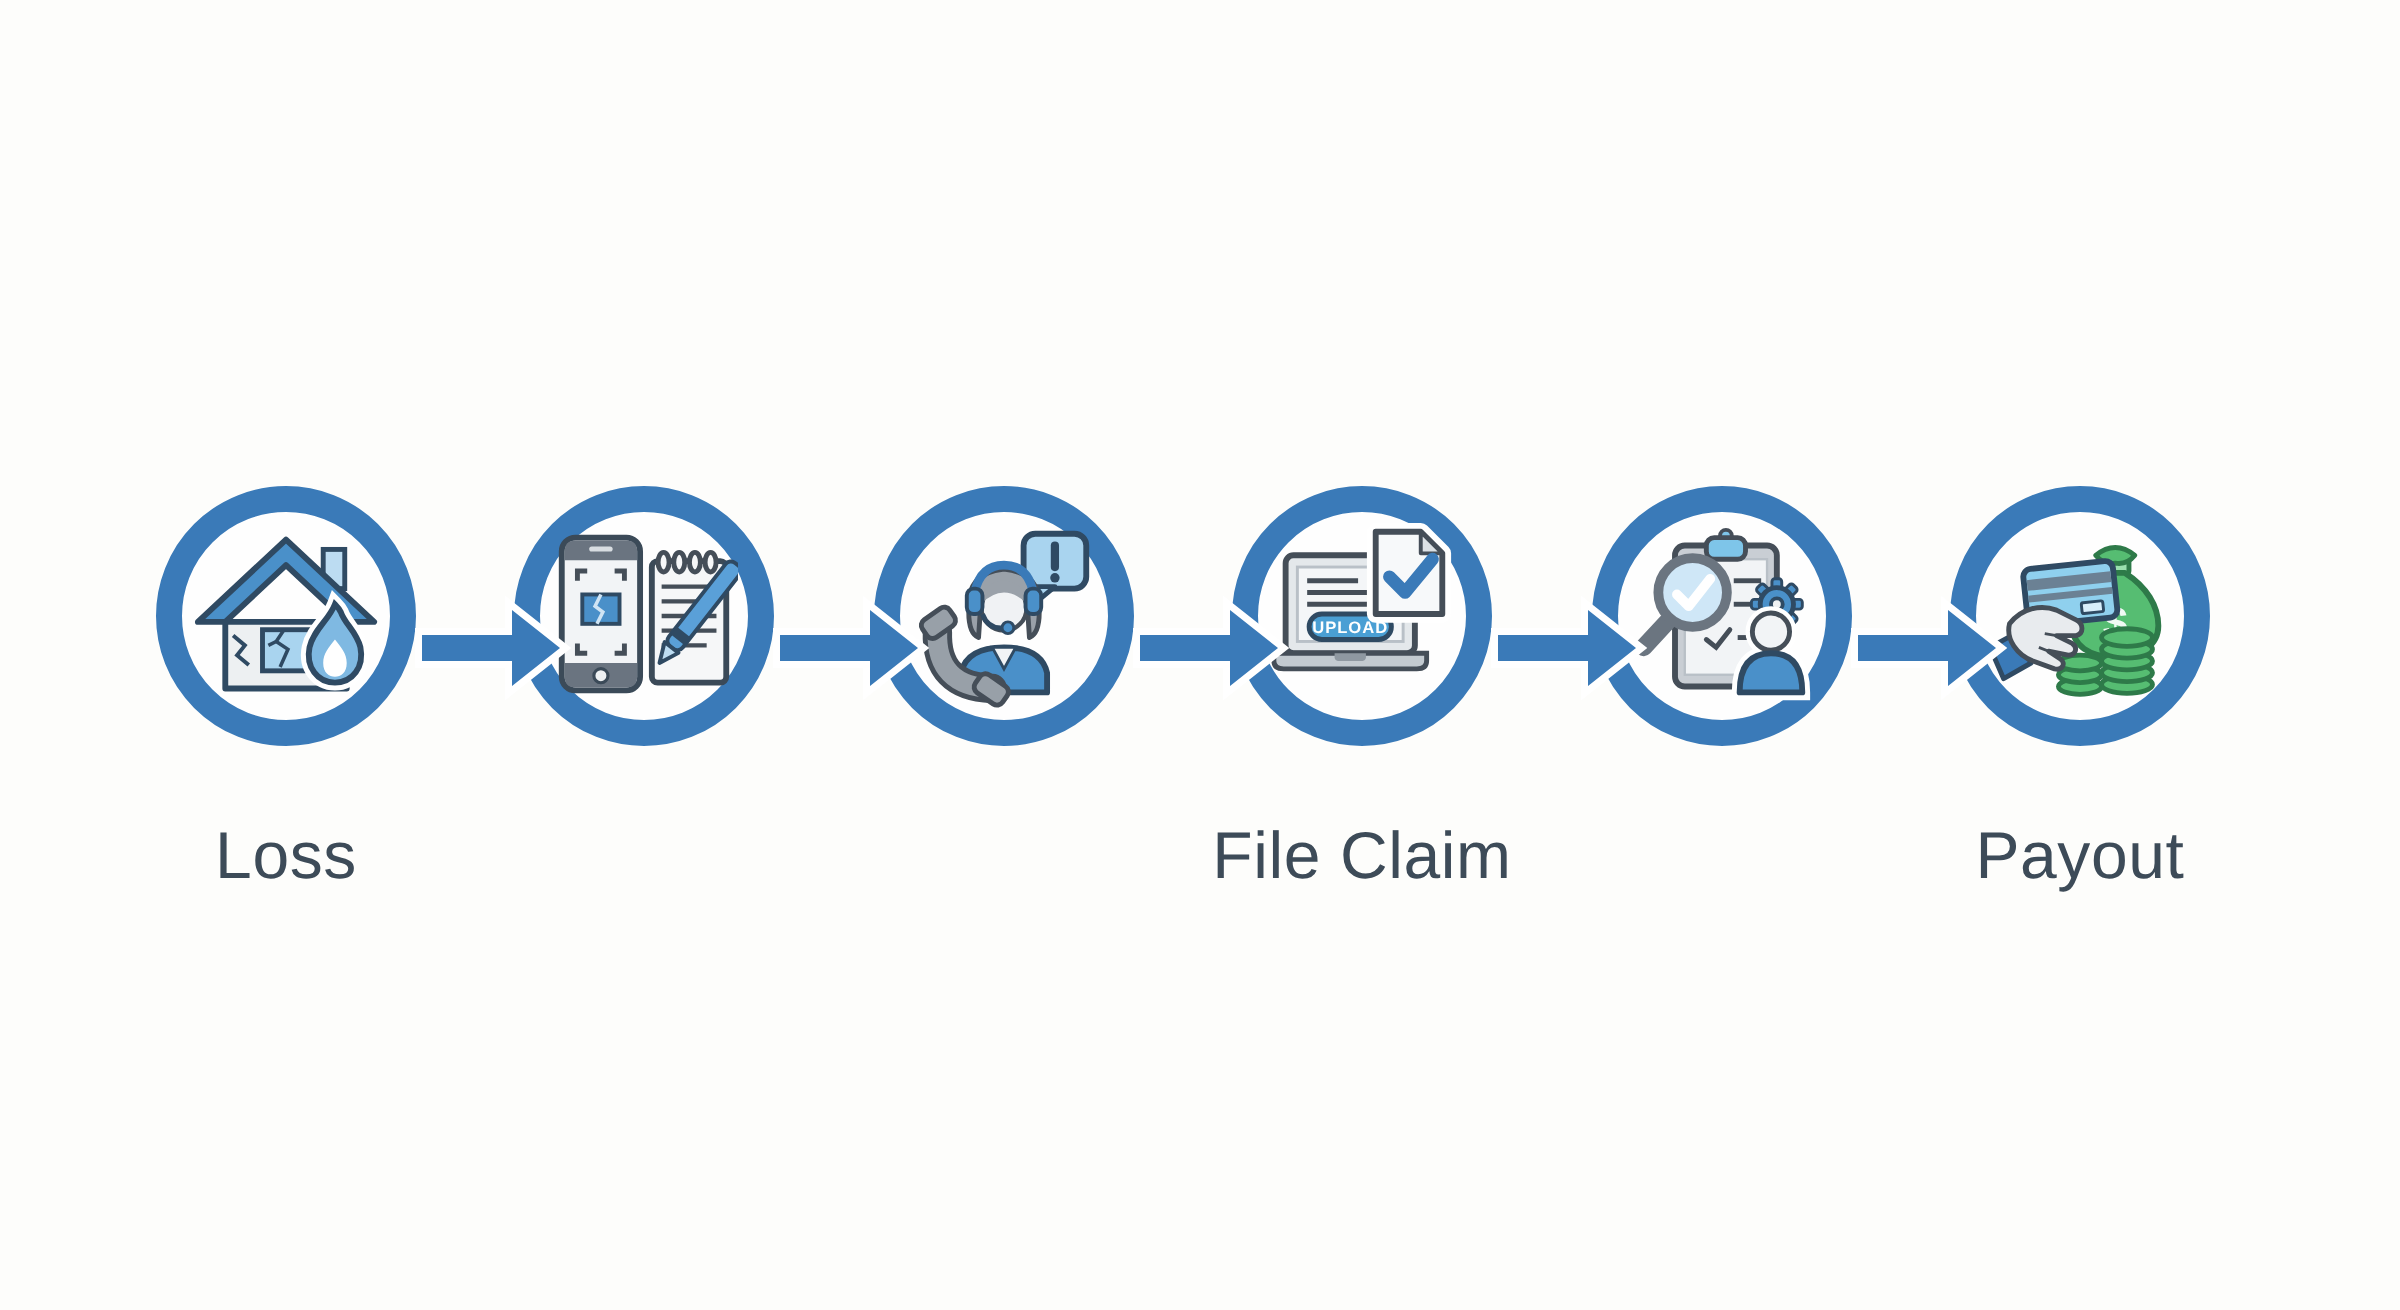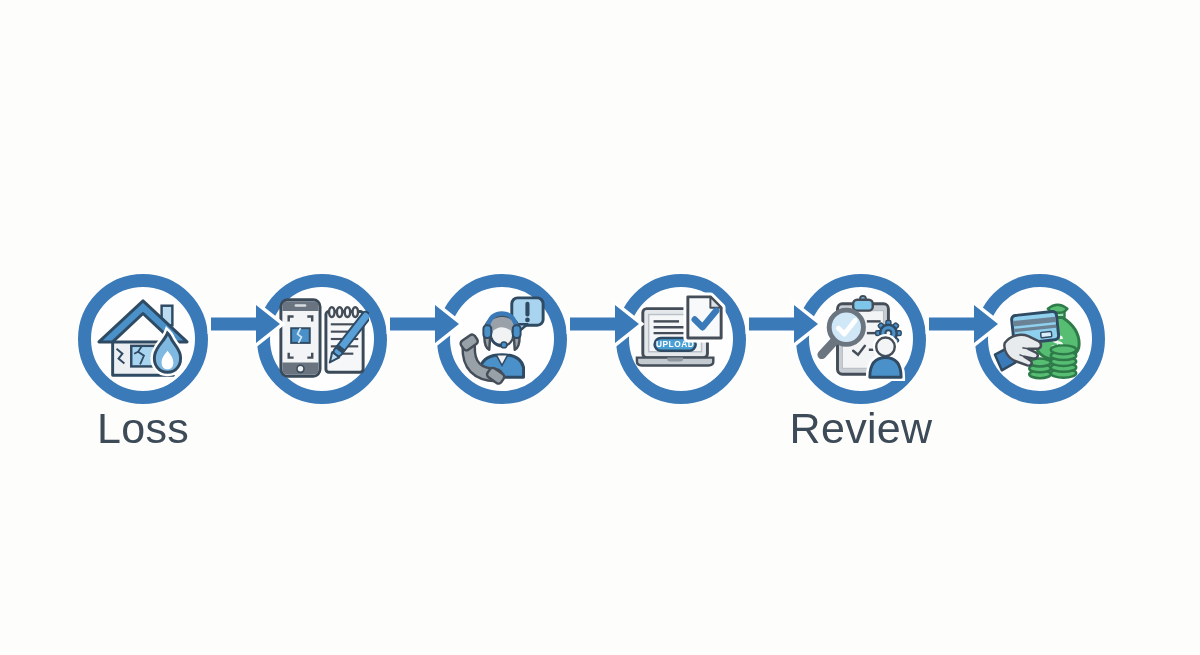--- a/index.html
+++ b/index.html
@@ -3,26 +3,26 @@
 <meta charset="utf-8">
 <style>
   html,body{margin:0;padding:0;}
   body{
     width:1200px;height:655px;
     background:var(--bg,#fdfdfb);
     font-family:"Liberation Sans", sans-serif;
     position:relative;overflow:hidden;
   }
   .flow{position:absolute;inset:0;}
-  .step-circle{position:absolute;width:130px;height:130px;top:274px;z-index:1;}
+  .step-circle{position:absolute;width:130px;height:130px;top:243px;z-index:1;}
   .ring{fill:#fefefe;stroke:var(--ring-blue,#3a7ab8);stroke-width:13px;}
   .step-icon{position:absolute;left:18px;top:18px;width:94px;height:94px;}
   .step-label{
     position:absolute;top:409px;width:200px;z-index:1;
-    text-align:center;font-size:43px;line-height:38px;font-weight:400;
+    text-align:center;font-size:33px;line-height:38px;font-weight:400;
     color:var(--label-color,#3d4b58);letter-spacing:.3px;
   }
   .arrow{position:absolute;top:298px;width:82px;height:52px;z-index:2;}
   .arrow-poly{fill:var(--arrow-blue,#3a7ab8);stroke:#ffffff;stroke-width:7px;paint-order:stroke;stroke-linejoin:miter;}
   .pill{fill:var(--icon-blue,#4a9fd4);stroke:#2f4a63;stroke-width:2.5px;}
   .green{fill:var(--money-green,#56bd72);stroke:#2e7a49;}
   text{user-select:none;}
 </style>
 </head>
 <body>
@@ -204,15 +204,16 @@
     <polygon class="arrow-poly" points="6,19.5 51,19.5 51,7 75,26 51,45 51,32.5 6,32.5"></polygon>
   </svg>
   <svg class="arrow" style="left:743px" viewBox="0 0 82 52">
     <polygon class="arrow-poly" points="6,19.5 51,19.5 51,7 75,26 51,45 51,32.5 6,32.5"></polygon>
   </svg>
   <svg class="arrow" style="left:923px" viewBox="0 0 82 52">
     <polygon class="arrow-poly" points="6,19.5 51,19.5 51,7 75,26 51,45 51,32.5 6,32.5"></polygon>
   </svg>
 
   <div class="step-label" style="left:43px">Loss</div>
-  <div class="step-label" style="left:761px">Review</div>
+  <div class="step-label" style="left:581px">File Claim</div>
+  <div class="step-label" style="left:940px">Payout</div>
 
 </div>
 
 </body></html>

